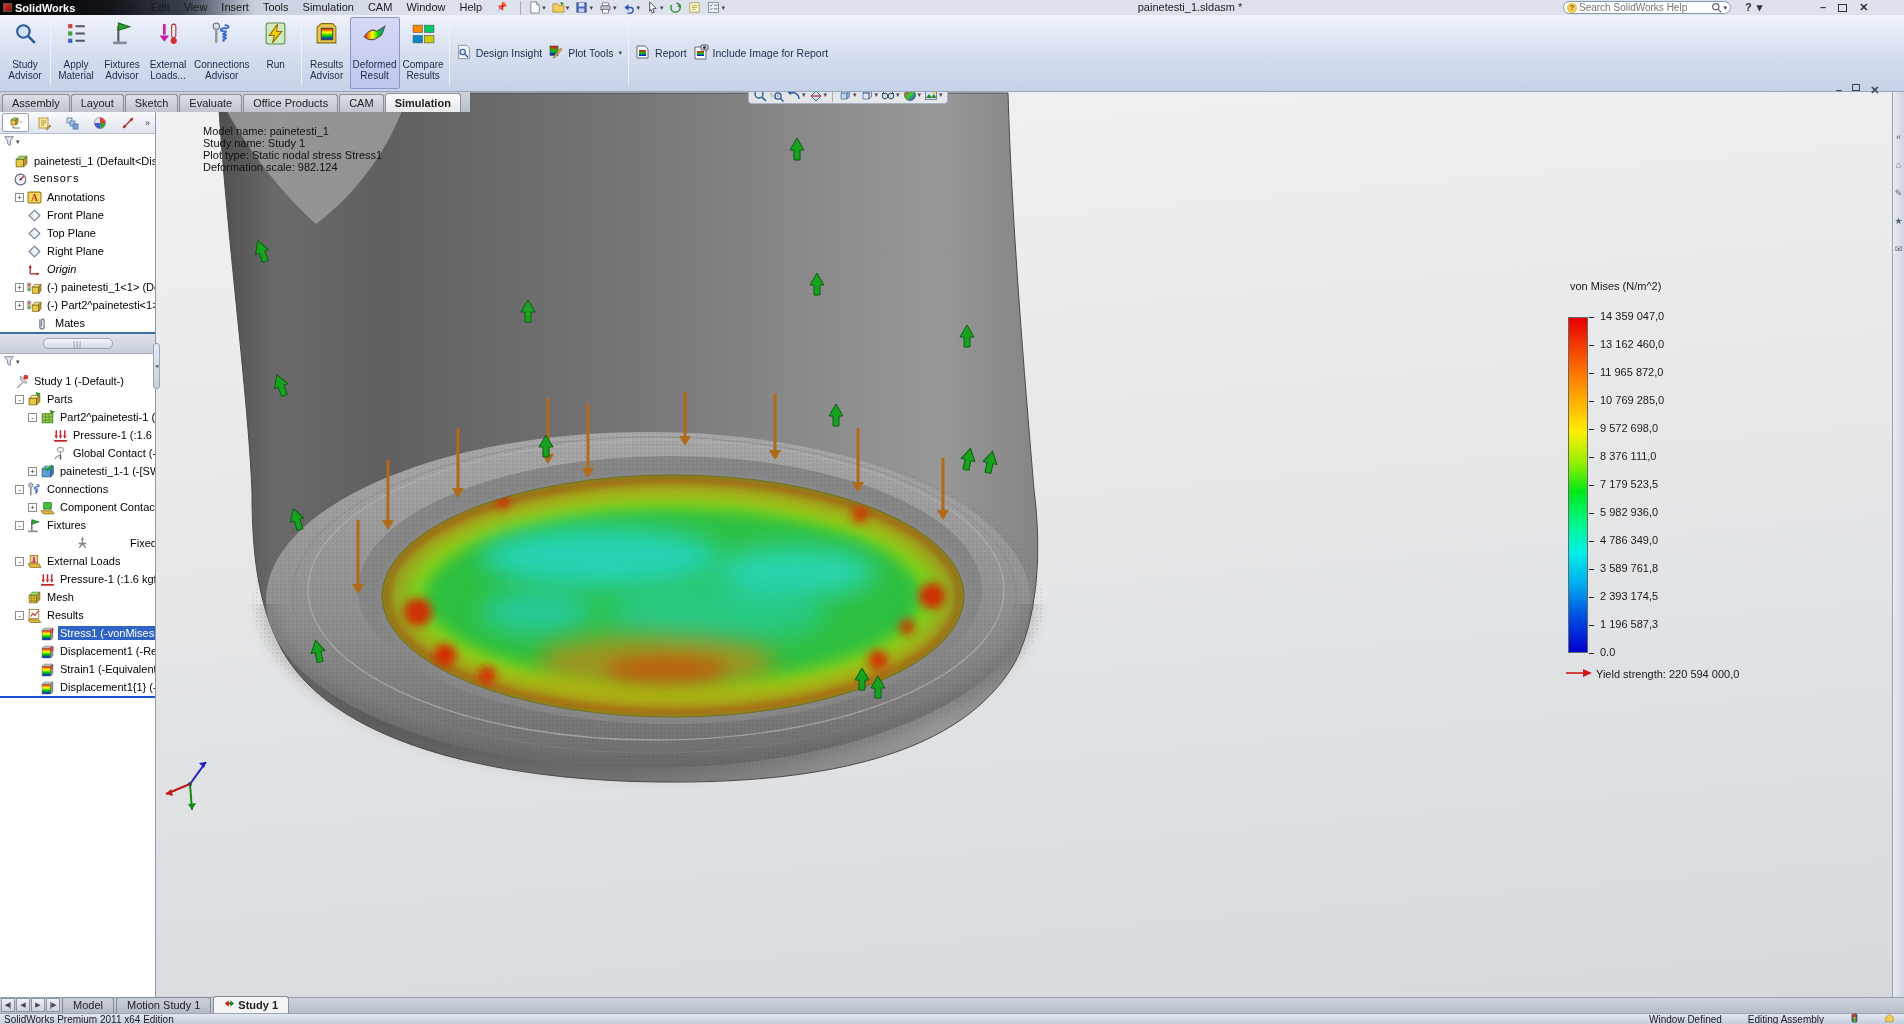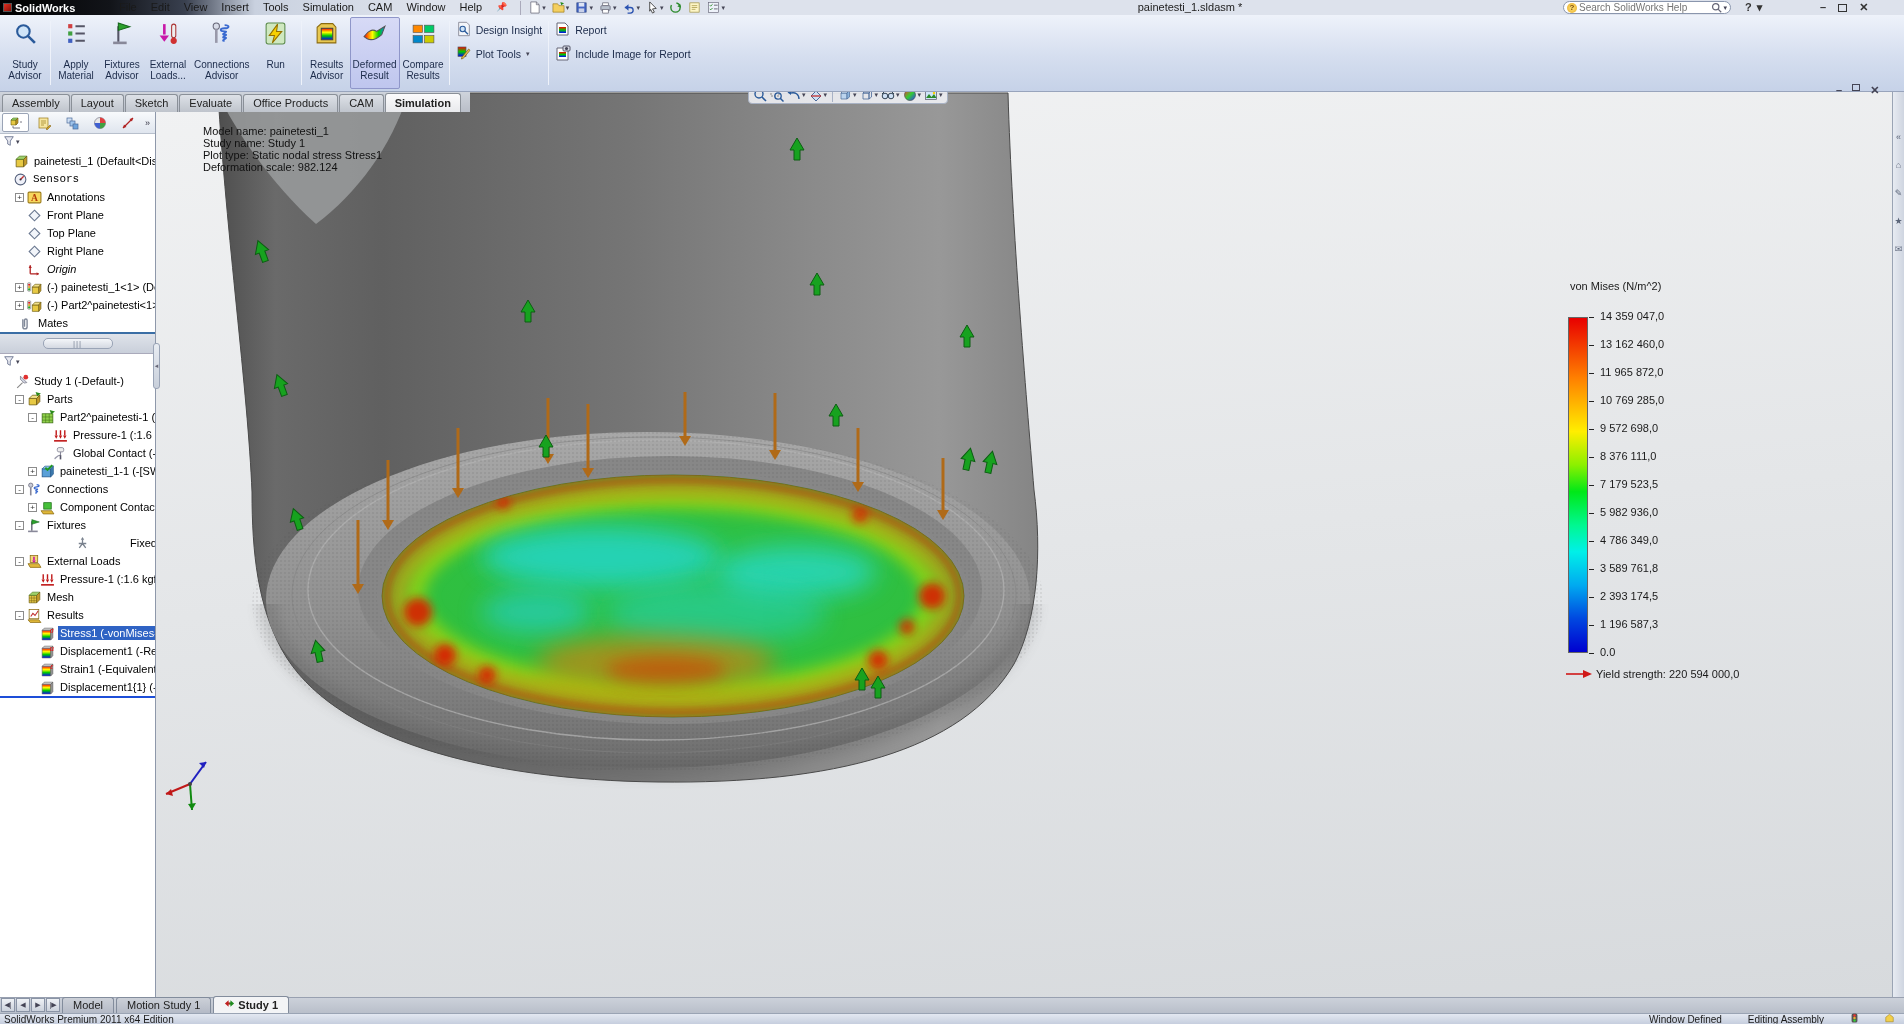--- a/index.html
+++ b/index.html
@@ -22,21 +22,21 @@
 .winbtns span{font-size:11px;color:#333;font-weight:bold;line-height:13px}
 .wrest{display:inline-block;width:9px;height:8px;border:1.5px solid #333}
 
 #ribbon{left:0;top:15px;width:1904px;height:77px;background:linear-gradient(#eef2fa,#d5deef 55%,#c6d2e8);border-bottom:1px solid #98a4bc;z-index:5;display:flex;align-items:stretch}
 #ribbon-groups{display:flex;align-items:stretch;padding:2px 0 2px 2px}
 .rsep{width:1px;background:#a8b2c6;border-right:1px solid #eef2fa;margin:4px 2px}
 .rbtn{display:flex;flex-direction:column;align-items:center;justify-content:flex-start;min-width:46px;padding:3px 2px 1px;border:1px solid transparent;border-radius:2px;cursor:default}
 .rbtn svg{width:25px;height:25px}
 .rbtn .rlabel{font-size:10px;line-height:11px;text-align:center;color:#1c2b4a;white-space:pre-line;margin-top:9px}
 .rbtn.active{background:linear-gradient(#d7daf6,#bfc6ee);border:1px solid #8f96c9}
-.rstack{display:flex;flex-direction:column;justify-content:flex-start;padding:4px 4px;gap:6px}
+.rstack{display:flex;justify-content:flex-start;padding:4px 4px;gap:6px}
 .rrow{display:flex;align-items:center;gap:4px;font-size:10.5px;color:#1c2b4a;white-space:nowrap}
 .rrow svg{width:16px;height:16px}
 #filterbar{position:absolute;left:1188px;top:21px;display:flex;align-items:center;gap:3px}
 #filterbar .fb{width:20px;height:18px;display:flex;align-items:center;justify-content:center}
 #filterbar svg{width:15px;height:15px}
 #filterbar .fsep{width:1px;height:16px;background:#a8b2c6;margin:0 2px}
 #filterbar .grip{width:4px;height:18px;border-left:2px dotted #9aa4b8;margin-right:3px}
 #ribbon-right{position:absolute;left:1852px;top:22px;display:flex;align-items:center;gap:6px}
 #ribbon-right .play{width:0;height:0;border-left:9px solid #1fa01f;border-top:6px solid transparent;border-bottom:6px solid transparent}
 #ribbon-right .more{font-size:10px;color:#334;font-weight:bold}
@@ -53,21 +53,21 @@
 #headsup{position:absolute;left:592px;top:-7px;height:19px;background:rgba(244,246,250,.85);border:1px solid #a8b2c4;border-radius:4px;display:flex;align-items:center;padding:0 4px;gap:3px;z-index:8}
 #headsup .hb{display:flex;align-items:center}
 #headsup svg{width:14px;height:14px}
 #headsup .hsep{width:1px;height:14px;background:#a8b2c6;margin:0 2px}
 
 #legend{left:1540px;top:278px;width:280px;height:430px;z-index:4;font-size:11px;color:#1a1a1a}
 #legend-title{position:absolute;left:30px;top:2px}
 #legend-bar{position:absolute;left:28px;top:39px;width:20px;height:336px;border:1px solid #666;background:linear-gradient(#e80000,#ff8000 18%,#ffee00 34%,#8cf000 44%,#00e818 52%,#00f890 62%,#00f0e8 70%,#00aaf0 80%,#0048e0 90%,#0000d0)}
 .lg-label{position:absolute;left:60px;white-space:nowrap}
 .lg-tick{position:absolute;left:49px;width:5px;height:1px;background:#222}
-#legend-yield{position:absolute;left:26px;top:390px;display:flex;align-items:center;gap:4px;white-space:nowrap}
+#legend-yield{position:absolute;left:26px;top:390px;display:flex;gap:4px;white-space:nowrap}
 
 #leftpanel{left:0;top:112px;width:156px;height:885px;background:#fff;border-right:1px solid #8e98aa;z-index:6;font-size:11px}
 #panel-tabs{height:22px;background:linear-gradient(#f8fafc,#dfe5ee);border-bottom:1px solid #b8c0cc;display:flex;align-items:center;padding:1px 2px;gap:1px}
 .ptab{width:27px;height:19px;display:flex;align-items:center;justify-content:center;border:1px solid transparent;border-radius:2px}
 .ptab.active{background:#fff;border:1px solid #9aa4b6}
 .ptab svg{width:14px;height:14px}
 #panel-more{margin-left:auto;font-size:9px;color:#334;padding-right:3px}
 .funnel-row{height:16px;display:flex;align-items:center;padding-left:3px;background:#fff}
 .funnel-row svg{width:12px;height:12px}
 .trow{height:18px;display:flex;align-items:center;white-space:nowrap;overflow:hidden;cursor:default}
@@ -883,21 +883,21 @@
             <rect x="0.5" y="2.5" width="3" height="8" rx="1" fill="#ddd" stroke="#777" stroke-width=".5"></rect>
             <circle cx="2" cy="4.4" r="1" fill="#d22"></circle>
             <circle cx="2" cy="6.6" r="1" fill="#da2"></circle>
             <circle cx="2" cy="8.8" r="1" fill="#2a2"></circle>
             <path d="M5 6.5h6v6H5z" fill="#e7c944" stroke="#6b5a10" stroke-width=".6"></path>
             <path d="M5 6.5L7.5 4H13L11 6.5z" fill="#f2e18a" stroke="#6b5a10" stroke-width=".6"></path>
             <path d="M11 6.5L13 4v6l-2 2.5z" fill="#c39a2a" stroke="#6b5a10" stroke-width=".6"></path>
           </svg></span>
         <span class="tlabel">(-) Part2^painetesti&lt;1&gt; (Defa</span>
       </div>
-      <div class="trow" style="padding-left: 6px;">
+      <div class="trow" style="padding-left: 23px;">
         <span class="exp spacer"></span>
         <span class="ticon"><svg viewBox="0 0 14 14">
             <path d="M4.5 3v7a2 2 0 0 0 4 0V4a1.2 1.2 0 0 0-2.4 0v6" fill="none" stroke="#808898" stroke-width="1.3"></path>
           </svg></span>
         <span class="tlabel">Mates</span>
       </div>
     </div>
   <div id="splitzone">
       <span class="pill">|||</span>
     </div>

